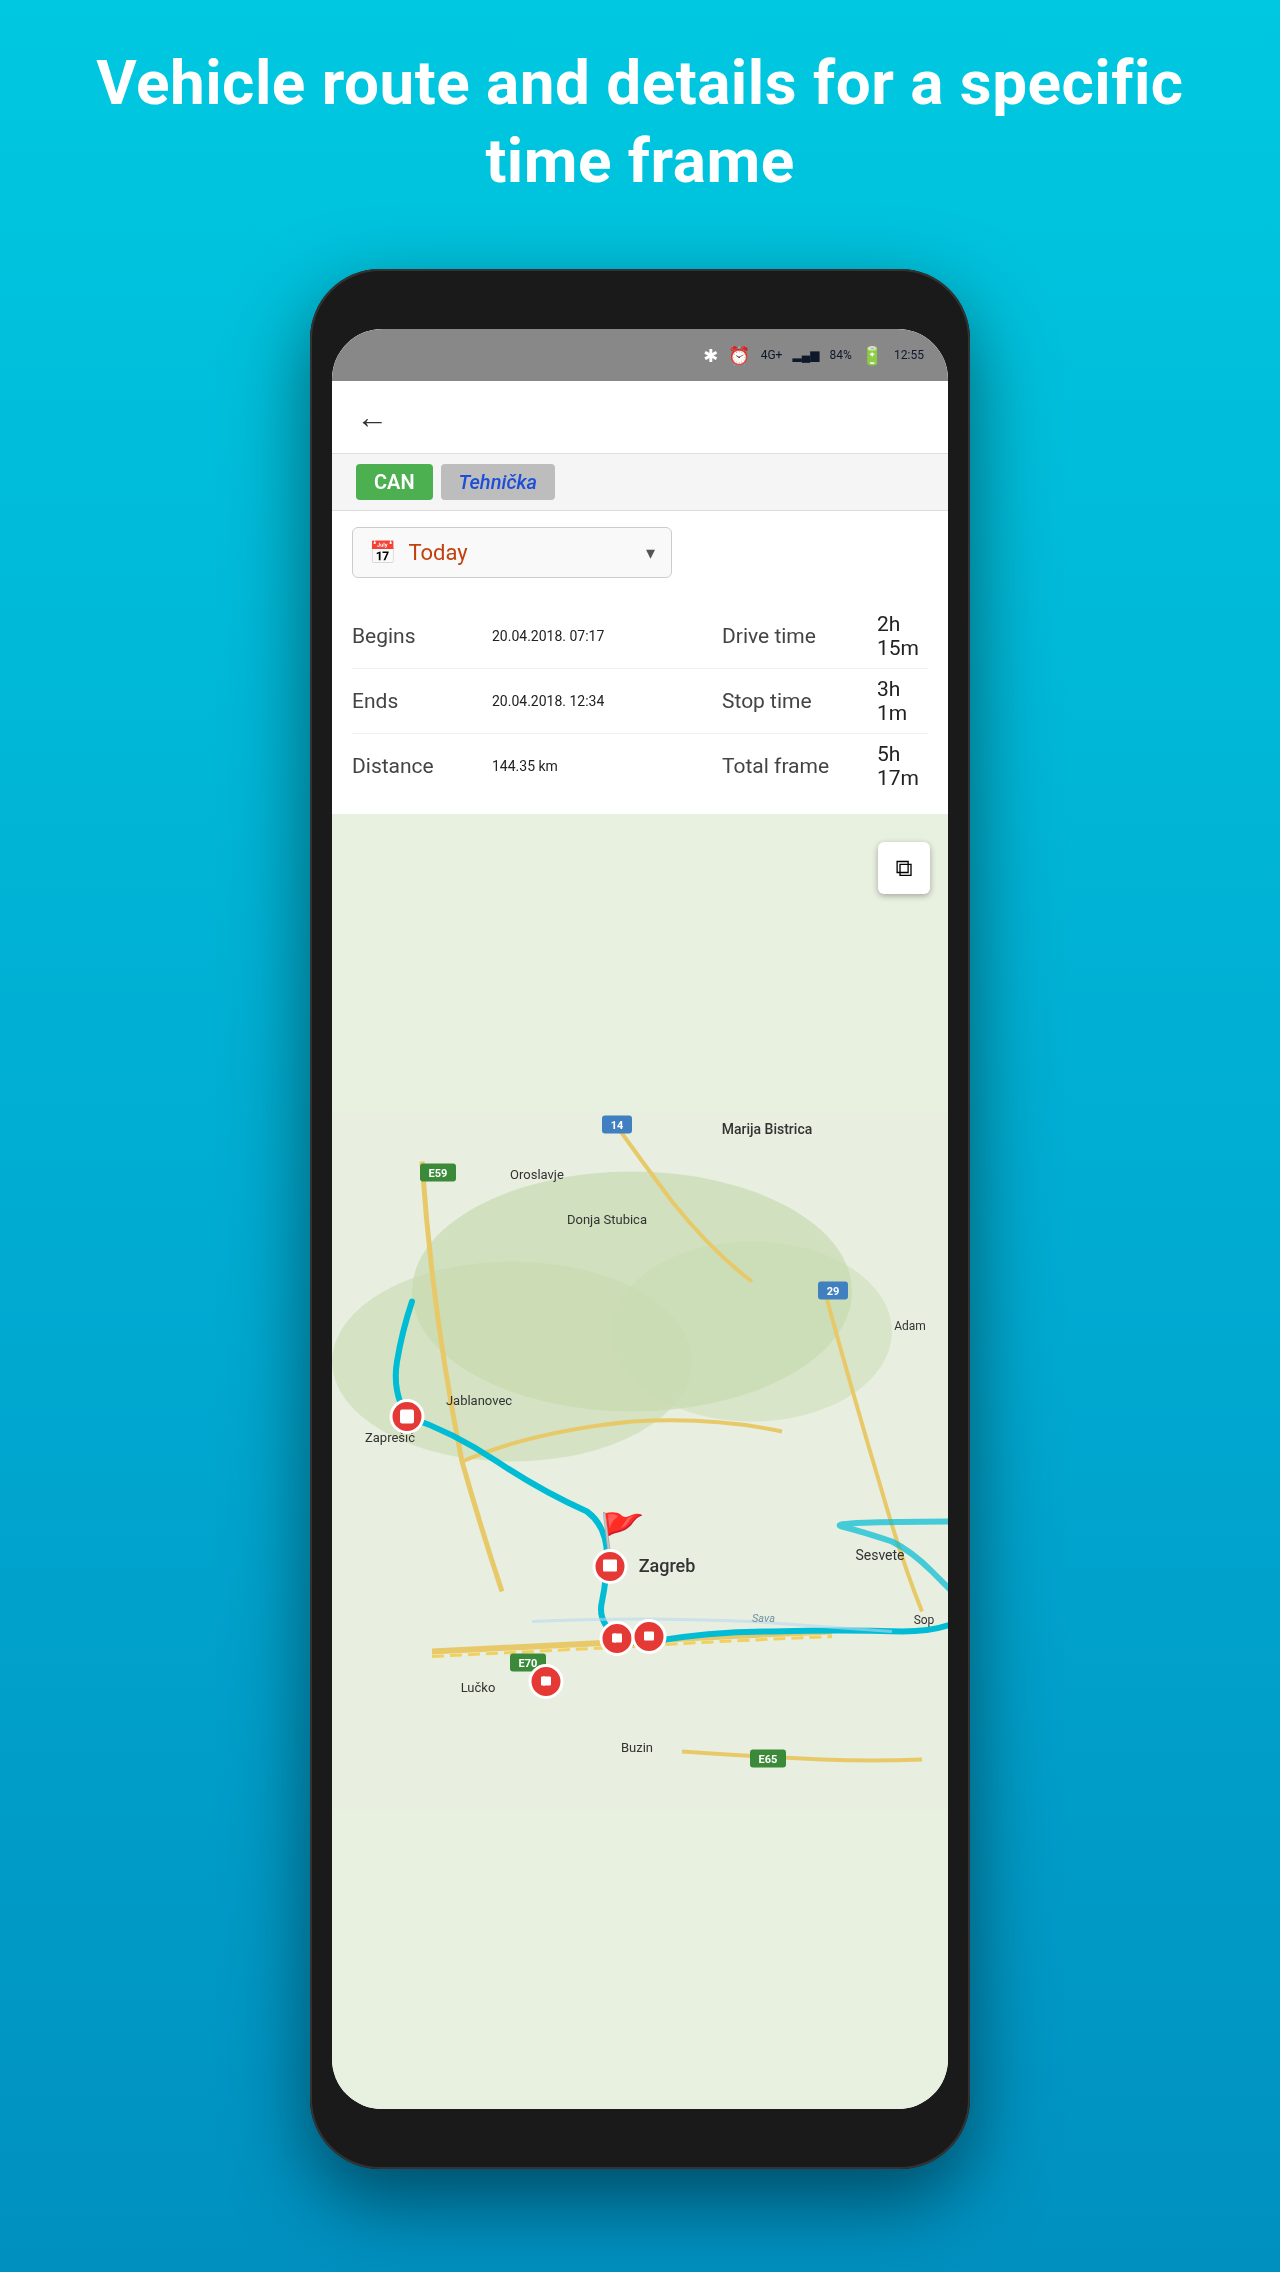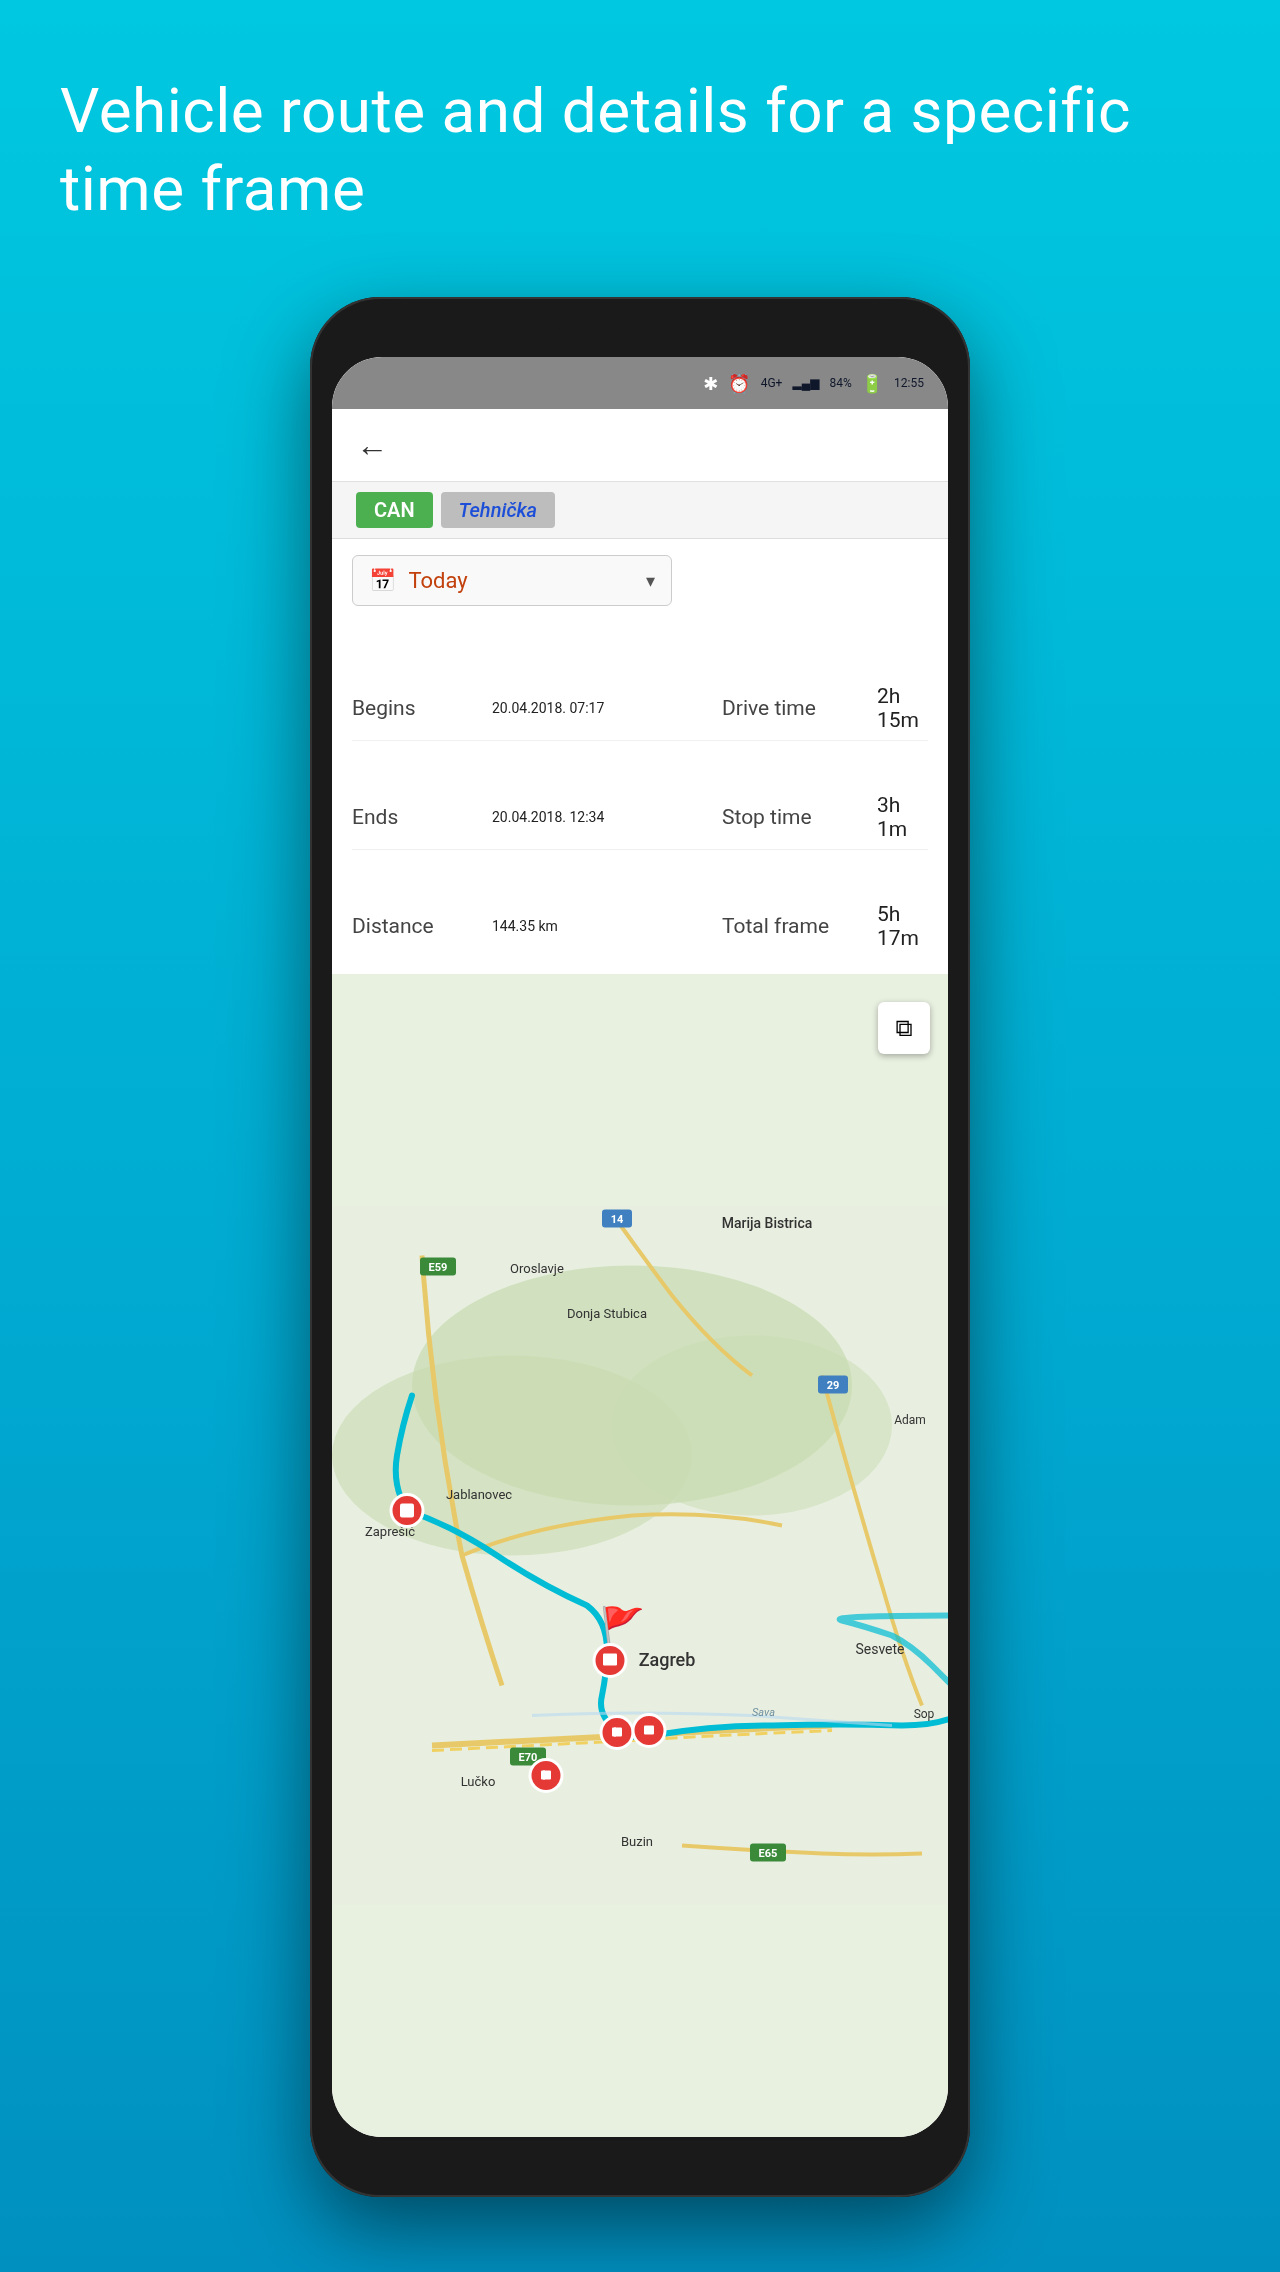--- a/index.html
+++ b/index.html
@@ -7,24 +7,25 @@
       width: 1280px;
       height: 2272px;
       background: linear-gradient(180deg, #00c8e0 0%, #00a8d0 60%, #0090c0 100%);
       display: flex;
       flex-direction: column;
       align-items: center;
       font-family: 'Roboto', Arial, sans-serif;
       overflow: hidden;
     }
     .hero-text {
+      text-align: center;
       color: white;
-      padding: 72px 60px 60px 60px;
+      padding: 44px 60px 60px 60px;
       font-size: 62px;
-      font-weight: 400;
+      font-weight: 700;
       line-height: 1.25;
       letter-spacing: 0.5px;
     }
     .phone-wrapper {
       position: relative;
       width: 660px;
       height: 1900px;
       margin-top: 10px;
     }
     .phone-outer {
@@ -160,21 +161,20 @@
     .details-table {
       padding: 10px 20px 16px 20px;
       background: white;
       flex-shrink: 0;
     }
     .detail-row {
       display: flex;
       align-items: center;
       padding: 8px 0;
       border-bottom: 1px solid #f0f0f0;
-      margin-top: 44px;
     }
     .detail-row:last-child { border-bottom: none; }
     .detail-label {
       font-size: 21px;
       color: #444;
       width: 140px;
       flex-shrink: 0;
     }
     .detail-value {
       font-size: 14px;

